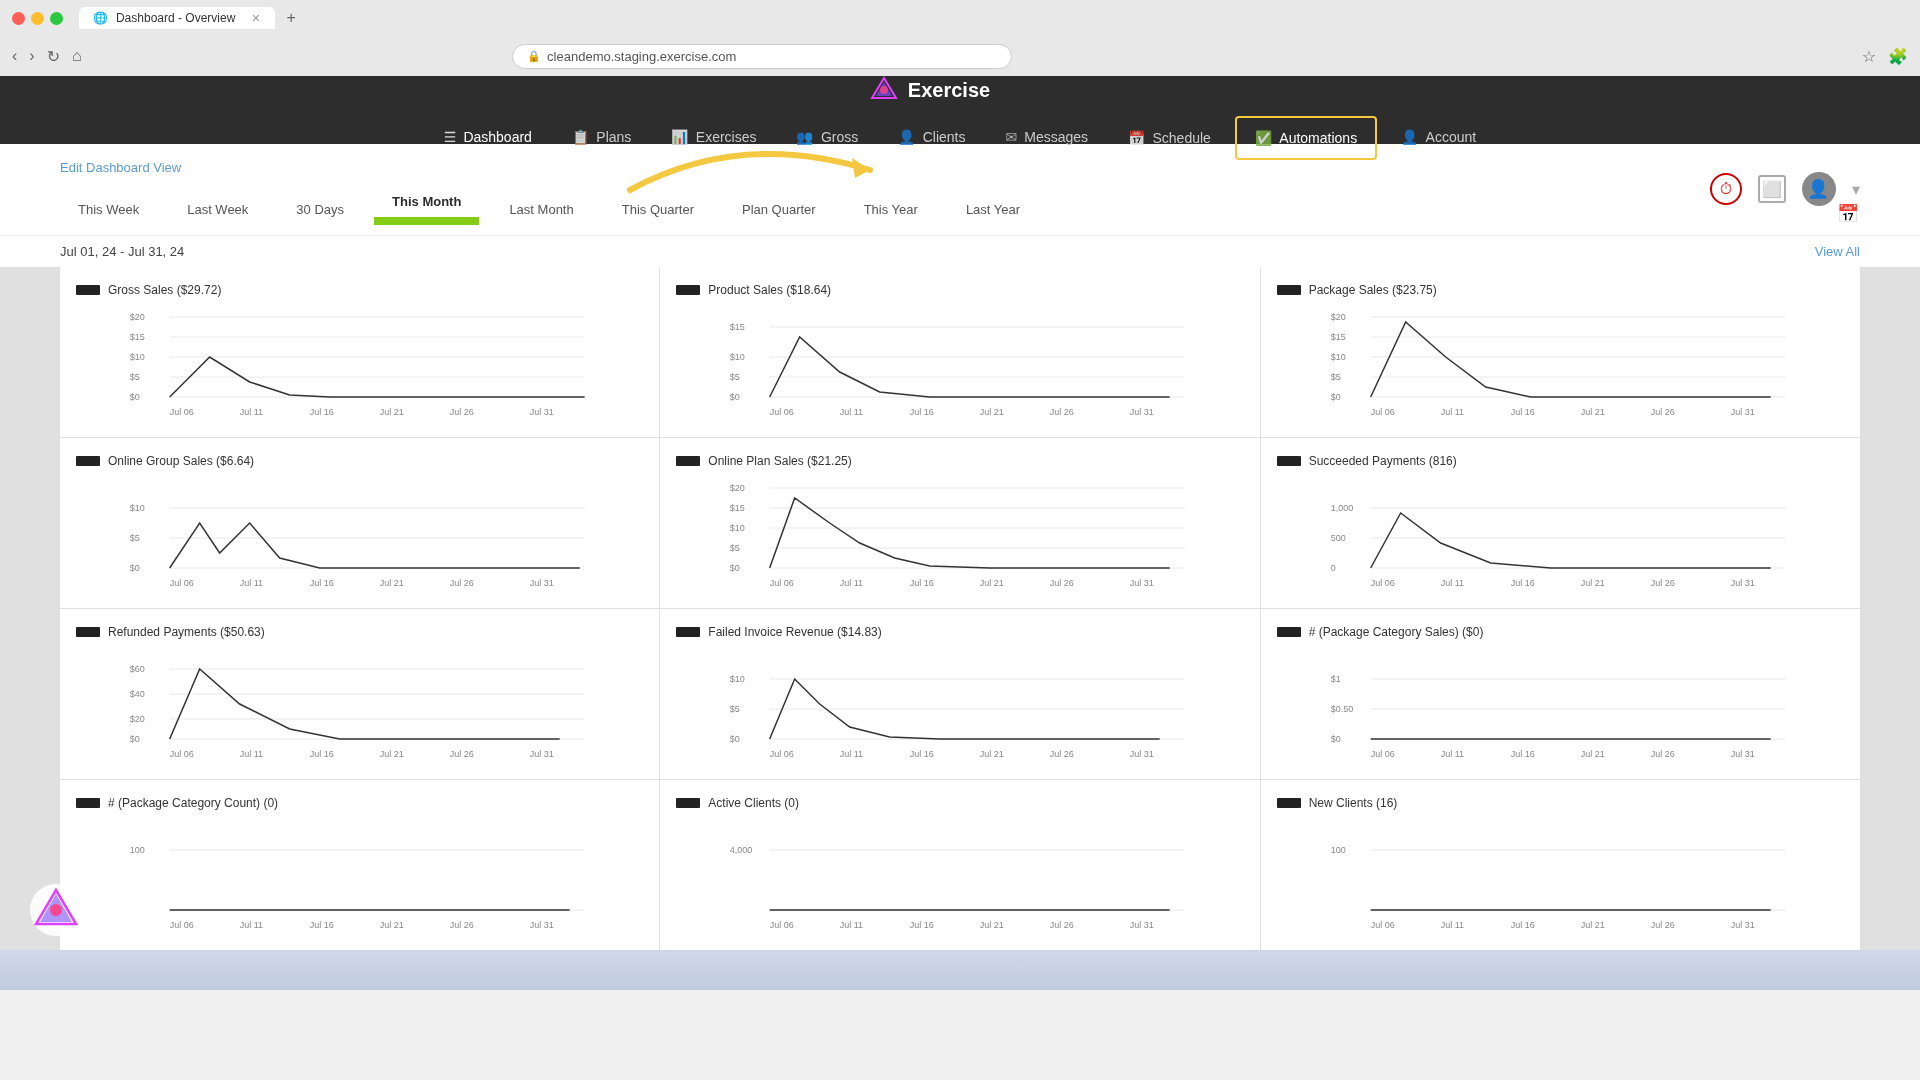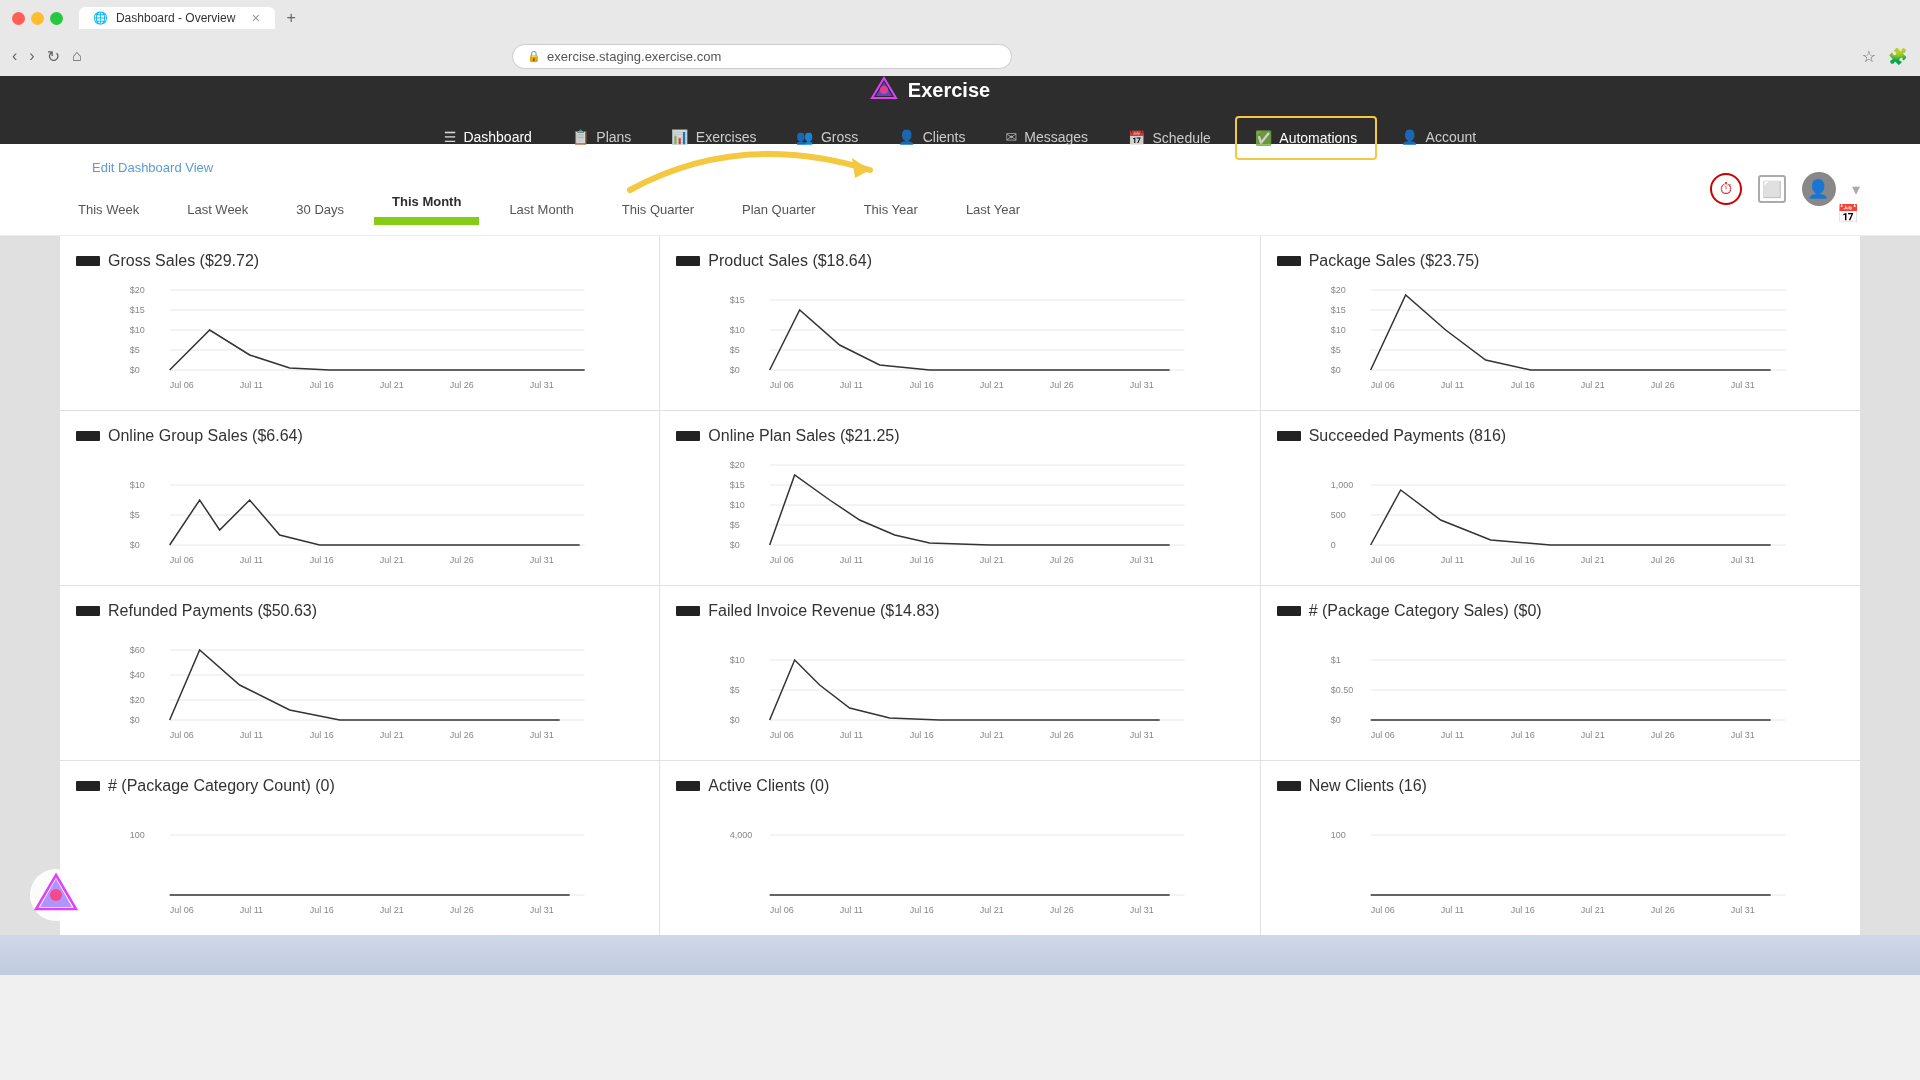--- a/index.html
+++ b/index.html
@@ -29,40 +29,40 @@
     .logo-text { color: #fff; font-size: 20px; font-weight: 600; }
     .nav-items { display: flex; align-items: center; gap: 0; flex: 1; }
     .nav-item { display: flex; align-items: center; gap: 7px; color: #ccc; font-size: 14px; padding: 0 20px; height: 68px; cursor: pointer; text-decoration: none; border-bottom: 2px solid transparent; }
     .nav-item.active { color: #fff; border-bottom: 2px solid #fff; }
     .nav-item.automations-highlighted { background: transparent; border: 2px solid #f5c842; border-radius: 4px; color: #fff; height: 44px; padding: 0 18px; margin: 0 4px; }
     .nav-icon { font-size: 14px; opacity: 0.8; }
     .nav-right { display: flex; align-items: center; gap: 16px; margin-left: auto; }
     .avatar { width: 34px; height: 34px; border-radius: 50%; background: #888; overflow: hidden; display: flex; align-items: center; justify-content: center; color: #fff; font-size: 14px; }
 
     
-    .subheader { padding: 14px 92px 0; }
+    .subheader { padding: 14px 60px 0; }
     .edit-link { color: #5b9bd5; font-size: 13px; cursor: pointer; text-decoration: none; }
 
     
     .date-filter { display: flex; align-items: flex-end; padding: 10px 60px; gap: 12px; border-bottom: 1px solid #eee; }
     .date-filter-item { font-size: 13px; color: #555; padding: 8px 18px; cursor: pointer; white-space: nowrap; }
     .date-filter-item.active { color: #2d2d2d; font-weight: 600; border-bottom: 8px solid #84cc16; }
     .date-filter-calendar { margin-left: auto; color: #555; font-size: 18px; cursor: pointer; }
 
     
     .date-range-row { display: flex; align-items: center; justify-content: space-between; padding: 8px 60px; }
     .date-range-text { font-size: 13px; color: #444; }
     .view-all-link { color: #5b9bd5; font-size: 13px; cursor: pointer; }
 
     
     .charts-grid { display: grid; grid-template-columns: repeat(3, 1fr); gap: 1px; padding: 0 60px; background: #e0e0e0; }
     .chart-card { background: #fff; padding: 16px; }
     .chart-title-row { display: flex; align-items: center; gap: 8px; margin-bottom: 10px; }
     .chart-legend-box { width: 24px; height: 10px; background: #222; border-radius: 1px; flex-shrink: 0; }
-    .chart-title { font-size: 16px; color: #333; }
+    .chart-title { font-size: 12px; color: #333; }
 
     
     .page-wrapper { position: relative; }
 
     
     .browser-bottom { height: 40px; background: linear-gradient(to bottom, #d0d8e8, #c0cbdf); }
 
     svg.chart { width: 100%; height: 110px; }
 
     .nav-schedule { display: flex; align-items: center; gap: 7px; color: #ccc; font-size: 14px; padding: 0 20px; height: 68px; cursor: pointer; }
@@ -86,21 +86,21 @@
       </div>
       <span class="browser-tab-plus">+</span>
     </div>
     <div class="browser-addressbar">
       <button class="browser-nav-btn">‹</button>
       <button class="browser-nav-btn">›</button>
       <button class="browser-nav-btn">↻</button>
       <button class="browser-nav-btn">⌂</button>
       <div class="browser-url">
         <span class="browser-url-lock">🔒</span>
-        <span>exercise.staging.exercise.com</span>
+        <span>cleandemo.staging.exercise.com</span>
       </div>
       <span style="color:#666; font-size:16px; margin-left:auto; cursor:pointer;">☆</span>
       <span style="color:#666; font-size:16px; cursor:pointer;">🧩</span>
     </div>
   </div>
 
   <div class="app">
 
     <nav class="topnav">
       <div class="logo">
@@ -175,20 +175,24 @@
       <span class="date-filter-item">30 Days</span>
       <span class="date-filter-item active">This Month</span>
       <span class="date-filter-item">Last Month</span>
       <span class="date-filter-item">This Quarter</span>
       <span class="date-filter-item">Plan Quarter</span>
       <span class="date-filter-item">This Year</span>
       <span class="date-filter-item">Last Year</span>
       <span class="date-filter-calendar">📅</span>
     </div>
 
+    <div class="date-range-row">
+      <span class="date-range-text">Jul 01, 24 - Jul 31, 24</span>
+      <a class="view-all-link">View All</a>
+    </div>
 
     <div class="charts-grid">
 
       <div class="chart-card">
         <div class="chart-title-row">
           <div class="chart-legend-box"></div>
           <span class="chart-title">Gross Sales ($29.72)</span>
         </div>
         <svg class="chart" viewBox="0 0 460 110">
           <defs>

